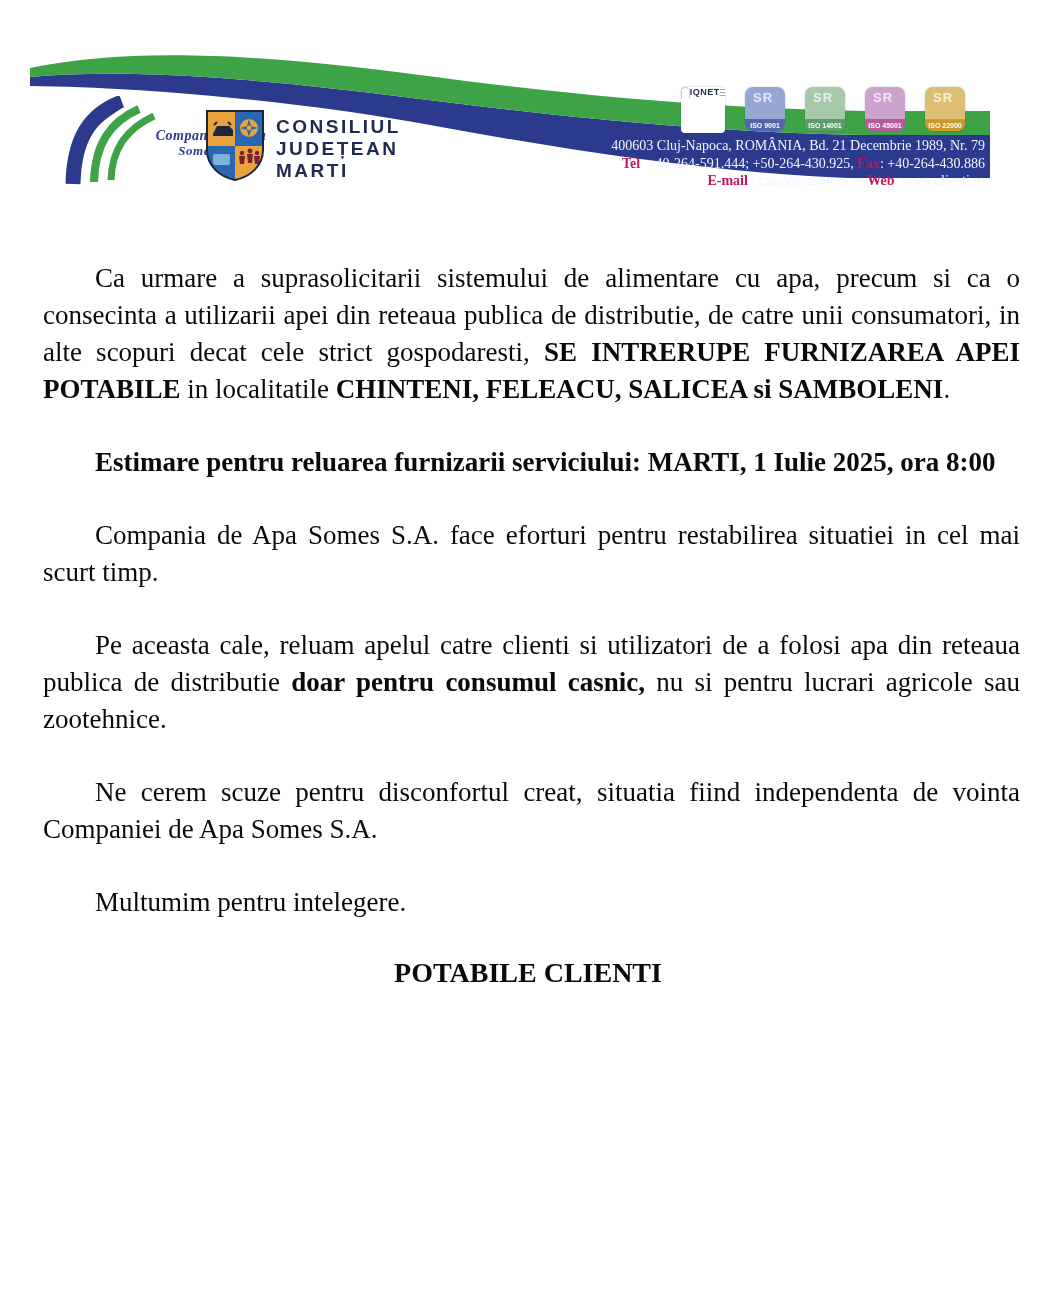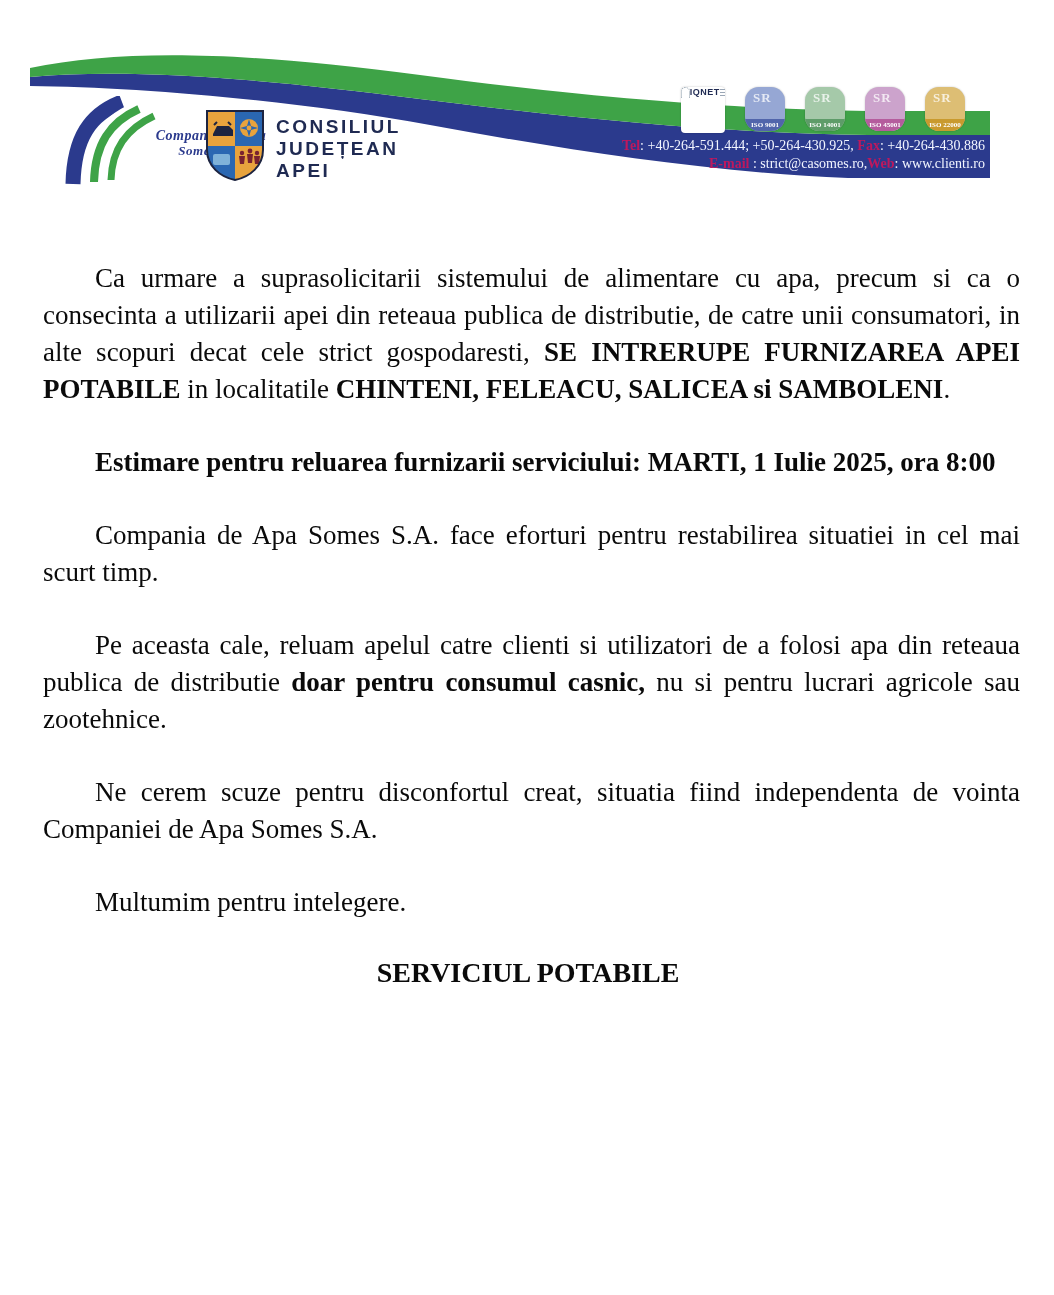--- a/index.html
+++ b/index.html
@@ -43,22 +43,22 @@
     width:44px;height:46px;background:#ffffff;border-radius:4px;
     box-shadow:0 0 2px rgba(0,0,0,.25);
     display:flex;flex-direction:row;align-items:flex-start;justify-content:center;
     font-family:"Liberation Sans", sans-serif;
     margin-left:11px;
   }
   .iqnet-arc{width:26px;height:10px;border:1px dotted #8a9aa8;border-bottom:none;border-radius:13px 13px 0 0;}
   .iqnet-name{font-size:9px;font-weight:bold;color:#1F2A52;letter-spacing:.5px;}
   .iqnet-lines{width:20px;height:7px;background:repeating-linear-gradient(#9aa6b5 0 1px,#ffffff 1px 3px);margin-top:2px;}
   .iso-badge{
-    position:relative;width:40px;height:44px;border-radius:14px;
-    font-family:Liberation Serif, serif;overflow:hidden;
+    position:relative;width:40px;height:44px;border-radius:8px;
+    font-family:Liberation Sans, sans-serif;overflow:hidden;
     box-shadow:0 0 2px rgba(0,0,0,.25);
   }
   .iso-sr{position:absolute;top:3px;left:8px;font-size:13px;font-weight:bold;color:rgba(255,255,255,.75);letter-spacing:1px;}
   .iso-ac{position:absolute;top:31px;left:14px;font-size:13px;font-weight:bold;color:rgba(255,255,255,.92);letter-spacing:1px;}
   .iso-strip{position:absolute;left:0;right:0;bottom:0;height:12px;display:flex;align-items:center;justify-content:center;
     font-size:7px;font-weight:bold;color:#ffffff;white-space:nowrap;}
 
   .contact{
     position:absolute;right:69px;top:137px;z-index:4;width:440px;
     text-align:right;color:#f2f5ff;
@@ -143,21 +143,21 @@
               <path d="M43,46 h6 l-1,9 h-4 z"></path>
             <circle cx="53" cy="45" r="2.2"></circle>
               <path d="M50,48 h6 l-1,8 h-4 z"></path>
           </g>
         </g>
         <path d="M3,3 H59 V42 C59,58 46,69 31,72 C16,69 3,58 3,42 Z" fill="none" stroke="#1d2440" stroke-width="2"></path>
       </svg>
       <div class="council-text">
         <div>CONSILIUL</div>
         <div>JUDEȚEAN</div>
-        <div>APEI</div>
+        <div>MARTI</div>
       </div>
     </div>
 
     <div class="badges">
       <div class="iqnet-badge">
         <div class="iqnet-arc"></div>
         <div class="iqnet-name">IQNET</div>
         <div class="iqnet-lines"></div>
       </div>
 
@@ -175,27 +175,30 @@
             <span class="iso-strip" style="background: rgb(181, 92, 157);">ISO 45001</span>
           </div><div class="iso-badge" style="background: rgb(221, 190, 116);">
             <span class="iso-sr">SR</span>
             <span class="iso-ac">AC</span>
             <span class="iso-strip" style="background: rgb(201, 154, 46);">ISO 22000</span>
           </div></span>
     </div>
 
     <div class="contact">
       <div>
+        <span>400603 Cluj-Napoca, ROMÂNIA, Bd. 21 Decembrie 1989, Nr. 79</span>
+      </div>
+      <div>
         <b>Tel</b><span>: +40-264-591.444; +50-264-430.925, </span><b>Fax</b><span>: +40-264-430.886</span>
       </div>
       <div>
-        <b>E-mail</b><span> : strict@casomes.ro,</span><b>Web</b><span>: www.clienti.ro</span>
+        <b>E-mail</b><span> : cassa@casomes.ro,</span><b>Web</b><span>: www.clienti.ro</span>
       </div>
     </div>
   </div>
 
 
   <div class="doc-body">
     <span style="display:contents"><p class="doc-p"><span>Ca urmare a suprasolicitarii sistemului de alimentare cu apa, precum si ca o consecinta a utilizarii apei din reteaua publica de distributie, de catre unii consumatori, in alte scopuri decat cele strict gospodaresti, </span><b>SE INTRERUPE FURNIZAREA APEI POTABILE</b><span> in localitatile </span><b>CHINTENI, FELEACU, SALICEA si SAMBOLENI</b><span>.</span></p><p class="doc-p"><b>Estimare pentru reluarea furnizarii serviciului: MARTI, 1 Iulie 2025, ora 8:00</b></p><p class="doc-p"><span>Compania de Apa Somes S.A. face eforturi pentru restabilirea situatiei in cel mai scurt timp.</span></p><p class="doc-p"><span>Pe aceasta cale, reluam apelul catre clienti si utilizatori de a folosi apa din reteaua publica de distributie </span><b>doar pentru consumul casnic,</b><span> nu si pentru lucrari agricole sau zootehnice.</span></p><p class="doc-p"><span>Ne cerem scuze pentru disconfortul creat, situatia fiind independenta de vointa Companiei de Apa Somes S.A.</span></p><p class="doc-p"><span>Multumim pentru intelegere.</span></p></span>
-    <div class="closing">SERVICIUL POTABILE</div>
+    <div class="closing">POTABILE CLIENTI</div>
   </div>
 
 </div>
 
 </body></html>

